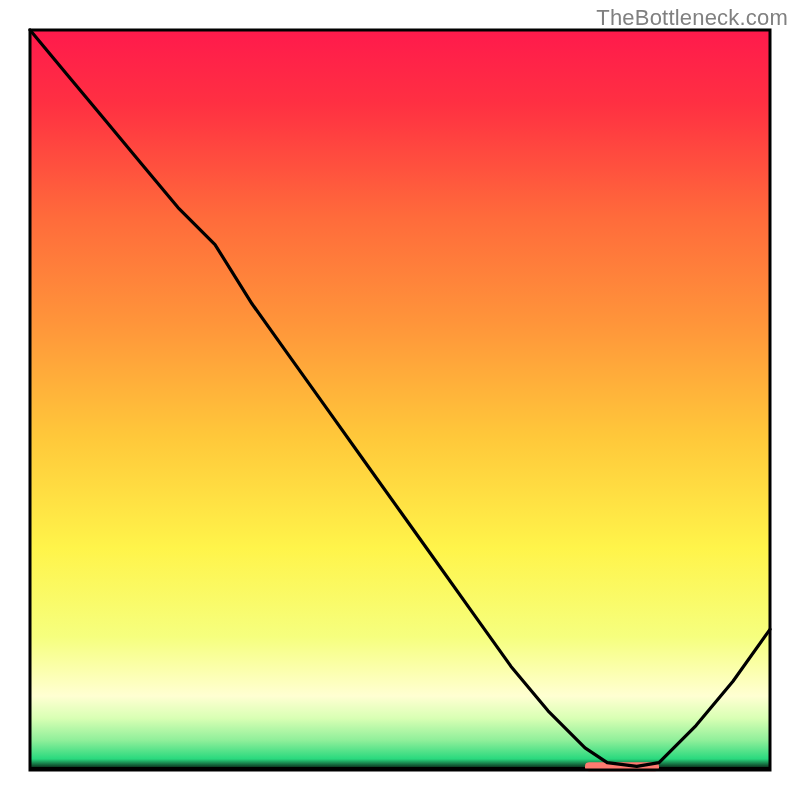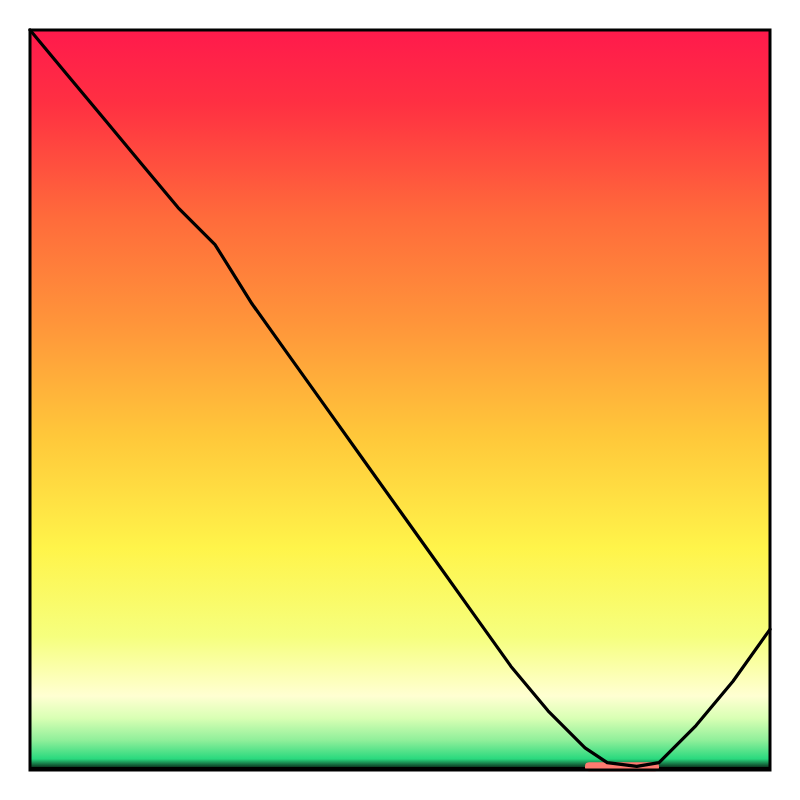--- a/index.html
+++ b/index.html
@@ -25,20 +25,21 @@
     letter-spacing: 0.2px;
   }
   svg {
     display: block;
   }
 </style>
 </head>
 <body>
 
 <div class="wrap">
+  <div class="watermark">TheBottleneck.com</div>
   <svg id="chart-svg" width="800" height="800" viewBox="0 0 800 800">
     <defs>
       <linearGradient id="bg-grad" x1="0" y1="0" x2="0" y2="1">
           <stop offset="0%" stop-color="#ff1a4c"></stop>
           <stop offset="10%" stop-color="#ff3042"></stop>
           <stop offset="25%" stop-color="#ff6a3b"></stop>
           <stop offset="40%" stop-color="#ff963a"></stop>
           <stop offset="55.00000000000001%" stop-color="#ffc83a"></stop>
           <stop offset="70%" stop-color="#fff44a"></stop>
           <stop offset="82%" stop-color="#f6ff7e"></stop>

